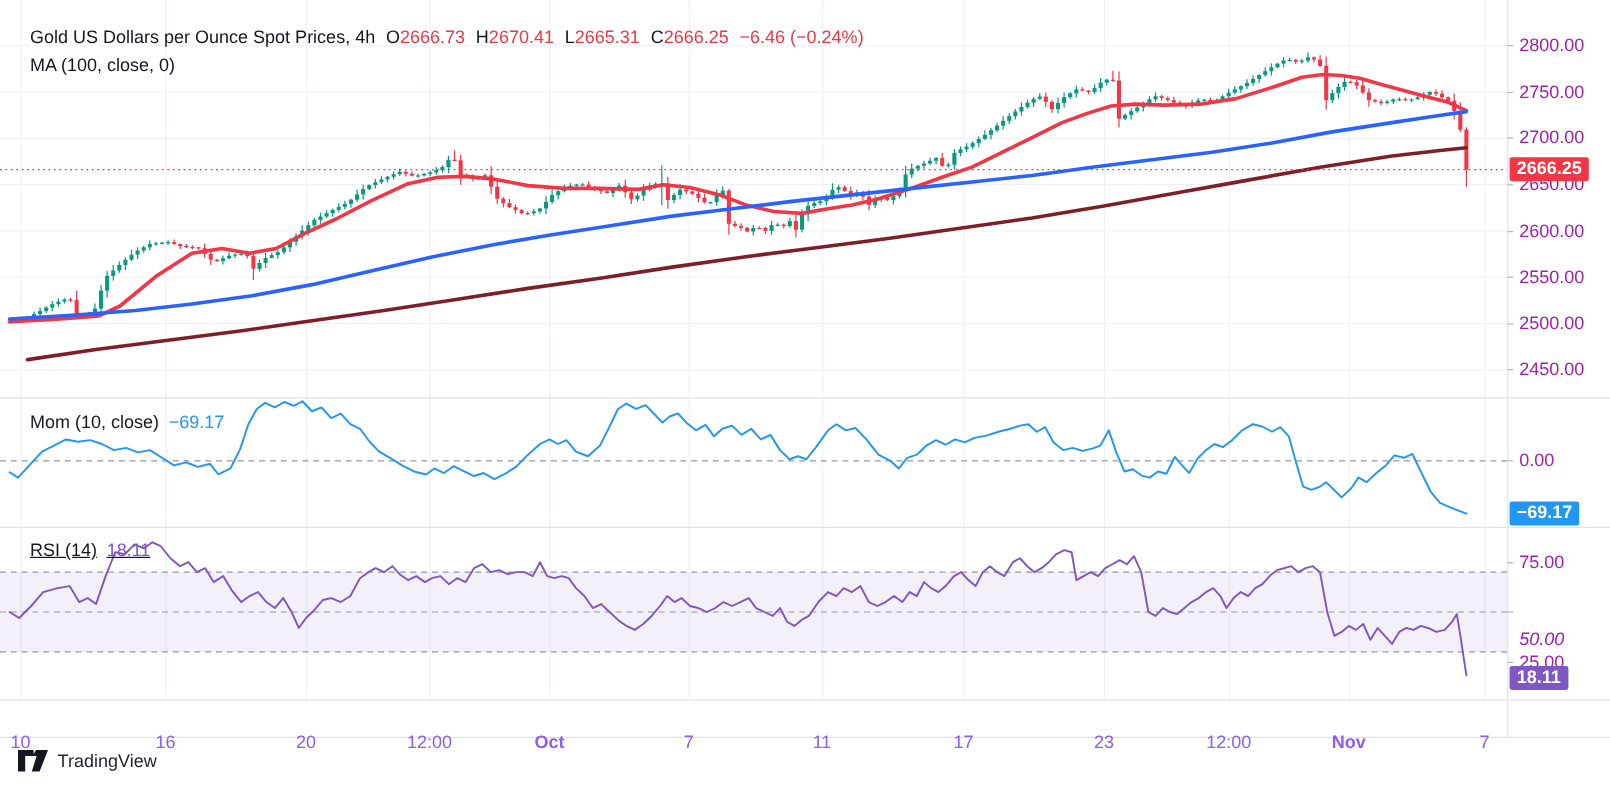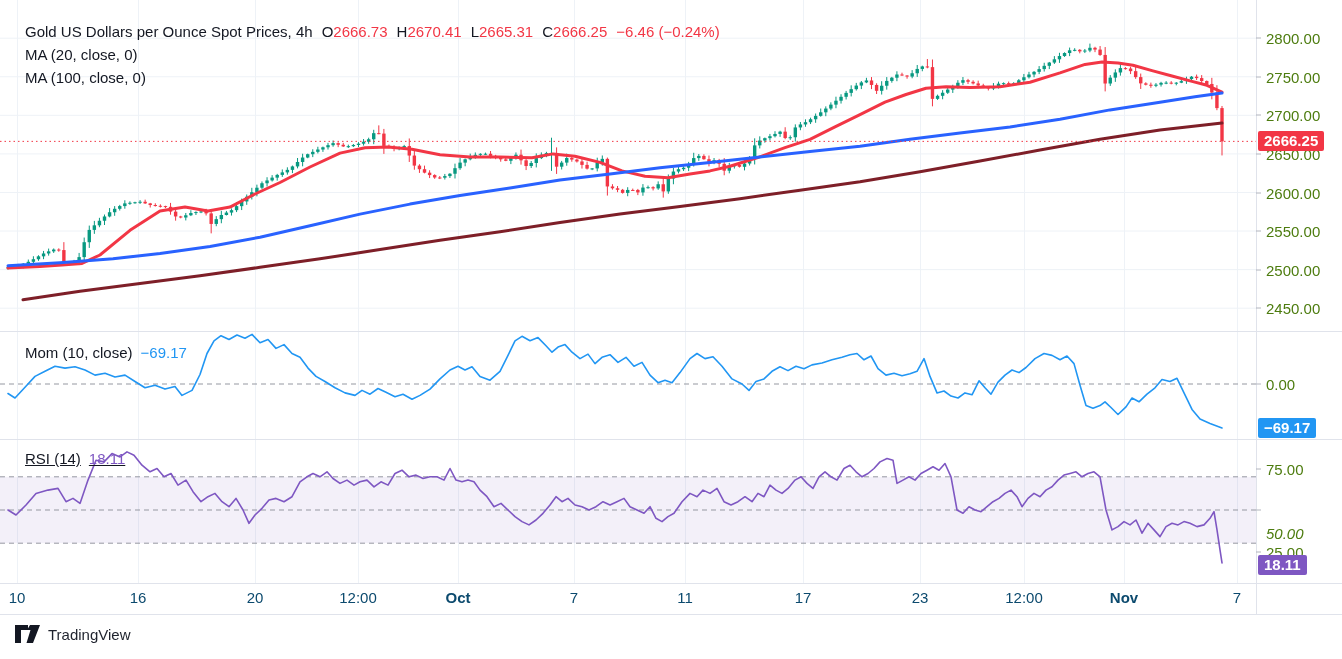--- a/index.html
+++ b/index.html
@@ -6,22 +6,22 @@
   .stage{position:relative;width:1342px;height:659px;background:#ffffff;overflow:hidden;
          font-family:"Liberation Sans",sans-serif;color:#131722;}
   #plot{position:absolute;left:0;top:0;}
   .legend{position:absolute;left:25px;top:20px;line-height:23px;font-size:15px;white-space:nowrap;}
   .legend .sym{color:#131722;}
   .legend .olab{color:#131722;margin-left:9px;}
   .legend .oval{color:#f23645;}
   .legend .chg{color:#f23645;margin-left:9px;}
   .ind-label{position:absolute;left:25px;font-size:15px;white-space:nowrap;}
   .ind-label .val{margin-left:8px;}
-  .axis-label{position:absolute;left:1266px;transform:translateY(-50%);font-size:15px;color:#4d7c0f;}
-  .time-label{position:absolute;top:589px;transform:translateX(-50%);font-size:15px;color:#0c4a6e;}
+  .axis-label{position:absolute;left:1266px;transform:translateY(-50%);font-size:15px;color:#a21caf;}
+  .time-label{position:absolute;top:610px;transform:translateX(-50%);font-size:15px;color:#8b5cf6;}
   .time-label.bold{font-weight:700;text-align:right;}
   .value-box{position:absolute;left:1258px;transform:translateY(-50%);color:#fff;font-weight:700;
              font-size:15px;padding:1px 6px 2px 6px;border-radius:2px;}
   .logo{position:absolute;left:14px;top:624px;display:flex;align-items:center;gap:7px;
         font-size:15px;color:#1e222d;font-weight:500;text-decoration:none;}
 </style>
 </head>
 <body>
 
 <div class="stage">
@@ -571,21 +571,20 @@
         <line x1="1256" x2="1261" y1="510" y2="510" stroke="#b2b5be" stroke-width="1"></line>
         <line x1="1256" x2="1261" y1="552" y2="552" stroke="#b2b5be" stroke-width="1"></line>
       </g>
   </svg>
 
   <div class="legend">
     <div>
       <span class="sym">Gold US Dollars per Ounce Spot Prices, 4h</span><span class="olab">O</span><span class="oval">2666.73</span><span class="olab">H</span><span class="oval">2670.41</span><span class="olab">L</span><span class="oval">2665.31</span><span class="olab">C</span><span class="oval">2666.25</span><span class="chg">−6.46 (−0.24%)</span>
     </div>
     <div id="ma-legend">
-        <div>MA (20, close, 0)</div>
         <div>MA (100, close, 0)</div>
       </div>
   </div>
 
   <div class="ind-label" style="top:344px;">
     <span>Mom (10, close)</span><span class="val" style="color:#2196f3;">−69.17</span>
   </div>
   <div class="ind-label" style="top:450px;text-decoration:underline;">
     <span>RSI (14)</span><span class="val" style="color:#7e57c2;">18.11</span>
   </div>

